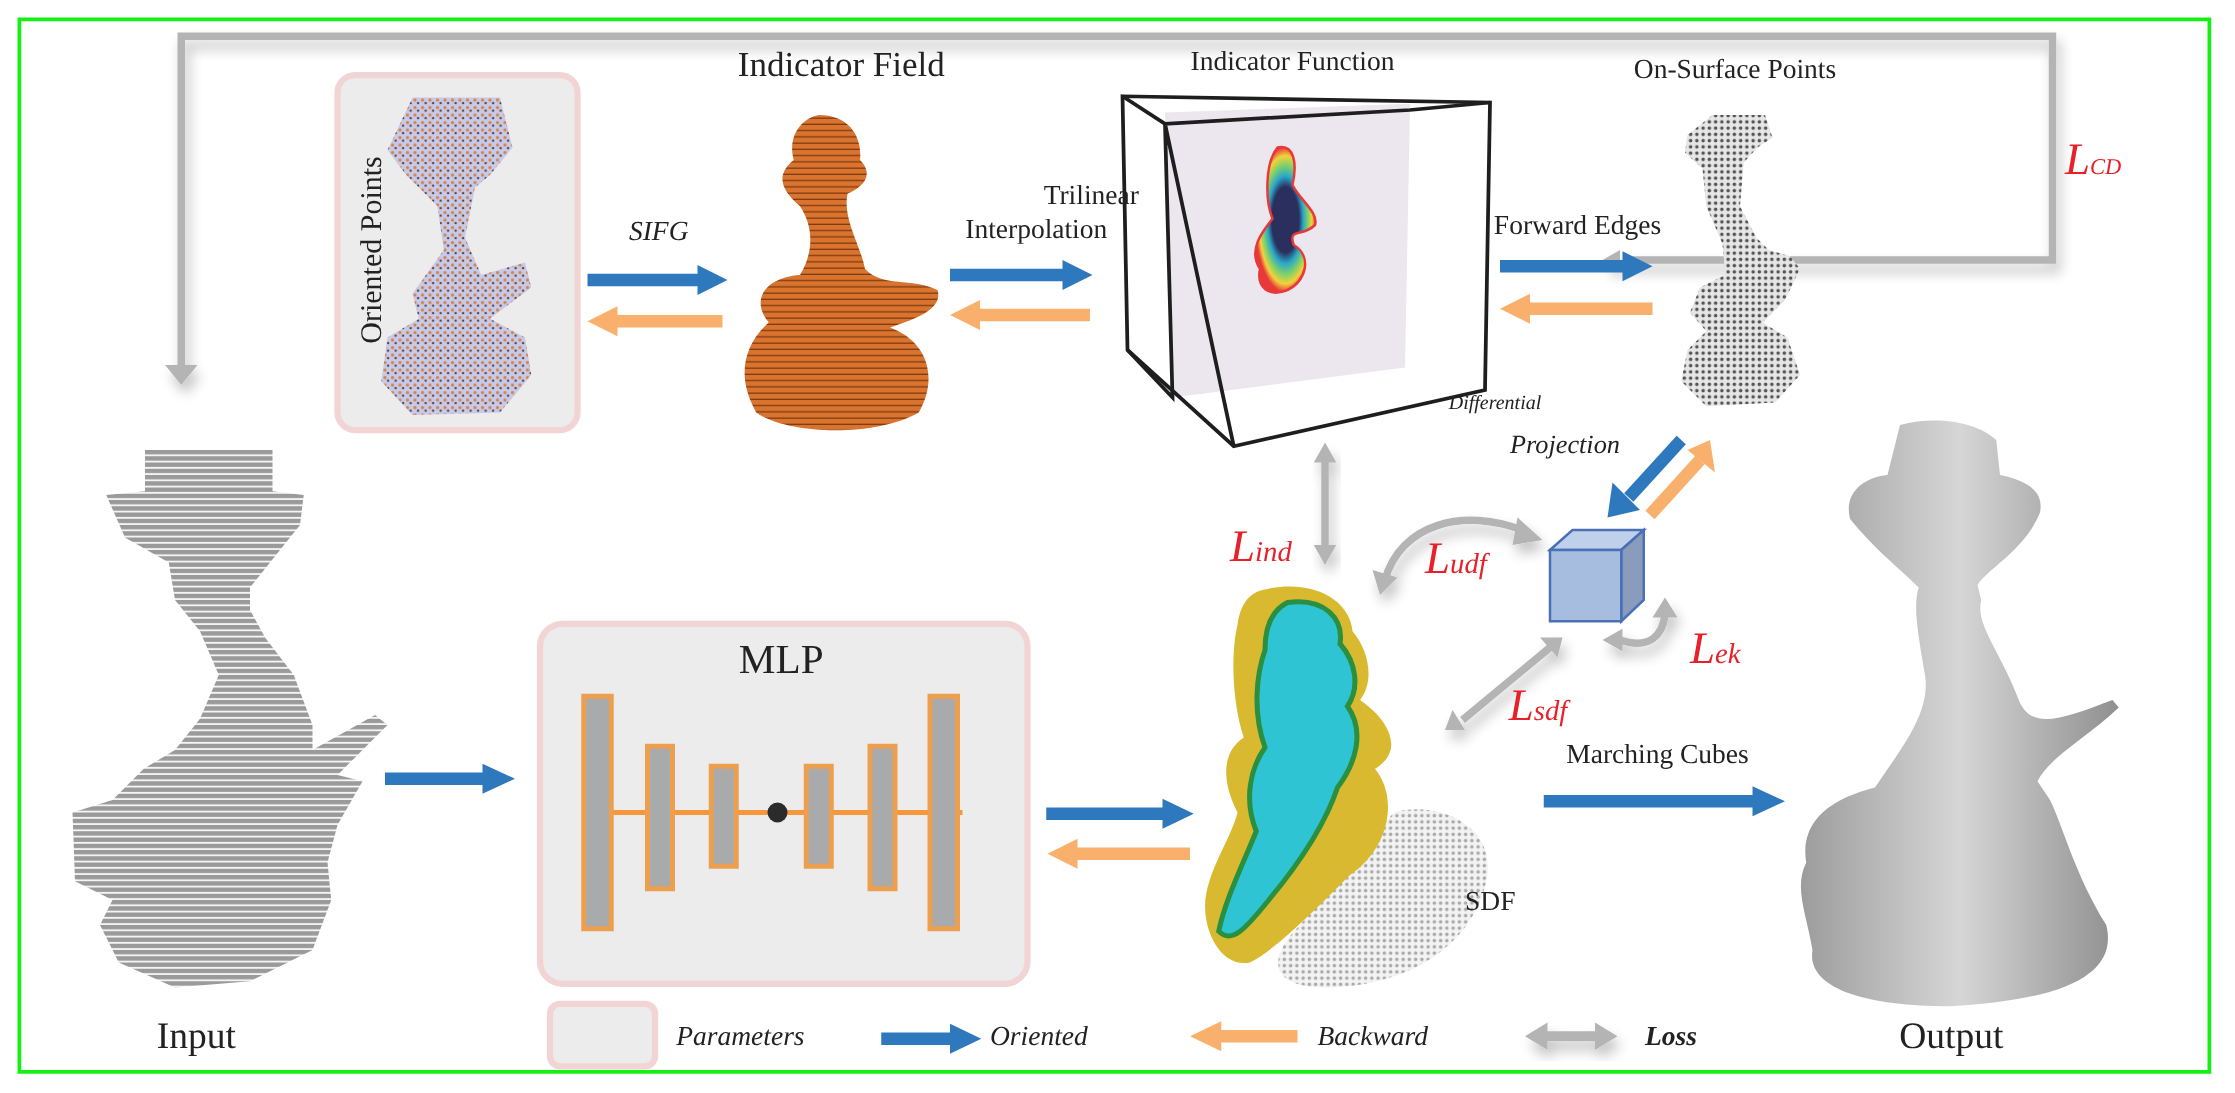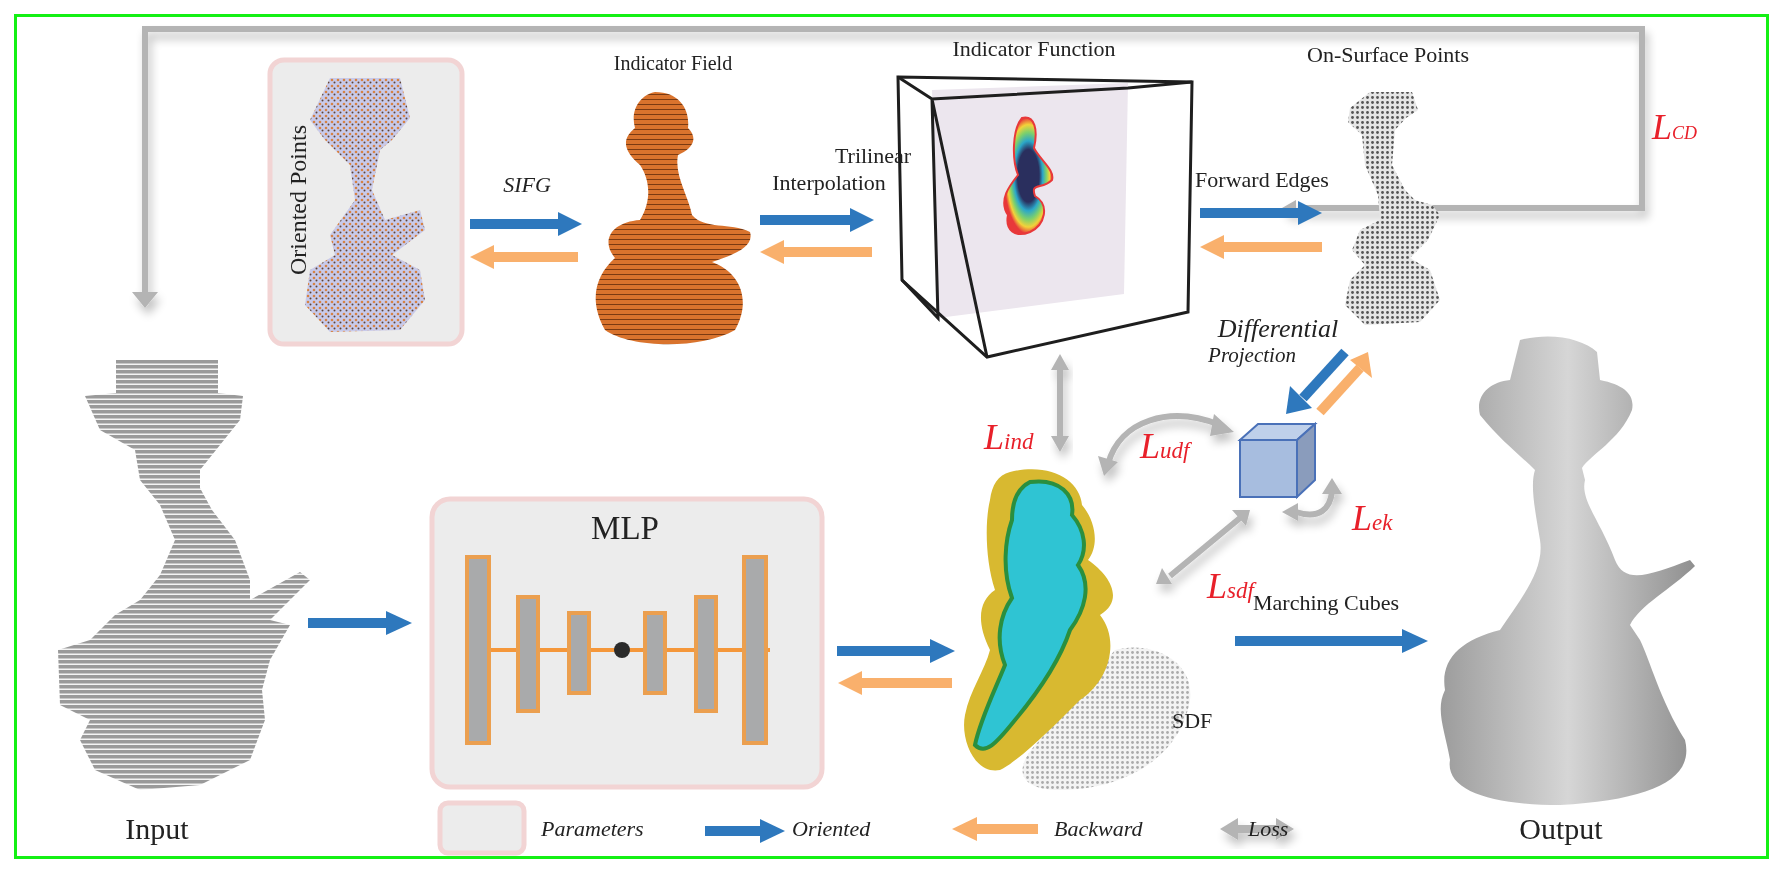--- a/index.html
+++ b/index.html
@@ -204,47 +204,47 @@
     </g>
     <g filter="url(#shadow)">
       <rect x="1236" y="825" width="42" height="8" fill="#b4b4b4"></rect>
       <polygon points="1238,818 1220,829 1238,840" fill="#b4b4b4"></polygon>
       <polygon points="1276,818 1294,829 1276,840" fill="#b4b4b4"></polygon>
     </g>
   </svg>
 
   <div class="lbl" style="left:298px;top:200px;font-size:24px;transform:translate(-50%,-50%) rotate(-90deg);transform-origin:center;">Oriented Points</div>
   <div class="lbl it center" style="left:527px;top:172px;font-size:22px;">SIFG</div>
-  <div class="lbl center" style="left:673px;top:52px;font-size:20px;">Indicator Field</div>
+  <div class="lbl center" style="left:673px;top:37px;font-size:28px;">Indicator Field</div>
   <div class="lbl center" style="left:829px;top:143px;font-size:22px;margin-left:44px;">Trilinear</div>
   <div class="lbl center" style="left:829px;top:170px;font-size:22px;">Interpolation</div>
   <div class="lbl center" style="left:1034px;top:36px;font-size:22px;">Indicator Function</div>
   <div class="lbl center" style="left:1262px;top:167px;font-size:22px;">Forward Edges</div>
   <div class="lbl center" style="left:1388px;top:42px;font-size:22px;">On-Surface Points</div>
-  <div class="lbl it center" style="left:1278px;top:314px;font-size:26px;">Differential</div>
+  <div class="lbl it center" style="left:1196px;top:314px;font-size:16px;">Differential</div>
   <div class="lbl it center" style="left:1252px;top:343px;font-size:21px;">Projection</div>
   <div class="lbl center" style="left:625px;top:510px;font-size:33px;">MLP</div>
   <div class="lbl" style="left:1172px;top:708px;font-size:22px;">SDF</div>
   <div class="lbl center" style="left:1326px;top:590px;font-size:22px;">Marching Cubes</div>
   <div class="lbl center" style="left:157px;top:812px;font-size:30px;">Input</div>
   <div class="lbl center" style="left:1561px;top:812px;font-size:30px;">Output</div>
 
   <div class="loss" style="left:1652px;top:106px;">
     <span class="big">L</span><span class="sub" style="font-size:18px;margin-top:20px;">CD</span>
   </div>
   <div class="loss" style="left:984px;top:416px;">
     <span class="big">L</span><span class="sub">ind</span>
   </div>
   <div class="loss" style="left:1140px;top:425px;">
     <span class="big">L</span><span class="sub">udf</span>
   </div>
   <div class="loss" style="left:1352px;top:497px;">
     <span class="big">L</span><span class="sub">ek</span>
   </div>
-  <div class="loss" style="left:1207px;top:565px;">
+  <div class="loss" style="left:1207px;top:543px;">
     <span class="big">L</span><span class="sub">sdf</span>
   </div>
 
   <div class="lbl it" style="left:541px;top:816px;font-size:22px;">Parameters</div>
   <div class="lbl it" style="left:792px;top:816px;font-size:22px;">Oriented</div>
   <div class="lbl it" style="left:1054px;top:816px;font-size:22px;">Backward</div>
-  <div class="lbl it" style="left:1248px;top:816px;font-size:22px;">Loss</div>
+  <div class="lbl it" style="left:1316px;top:816px;font-size:22px;font-weight:bold;">Loss</div>
 </div>
 
 </body></html>

